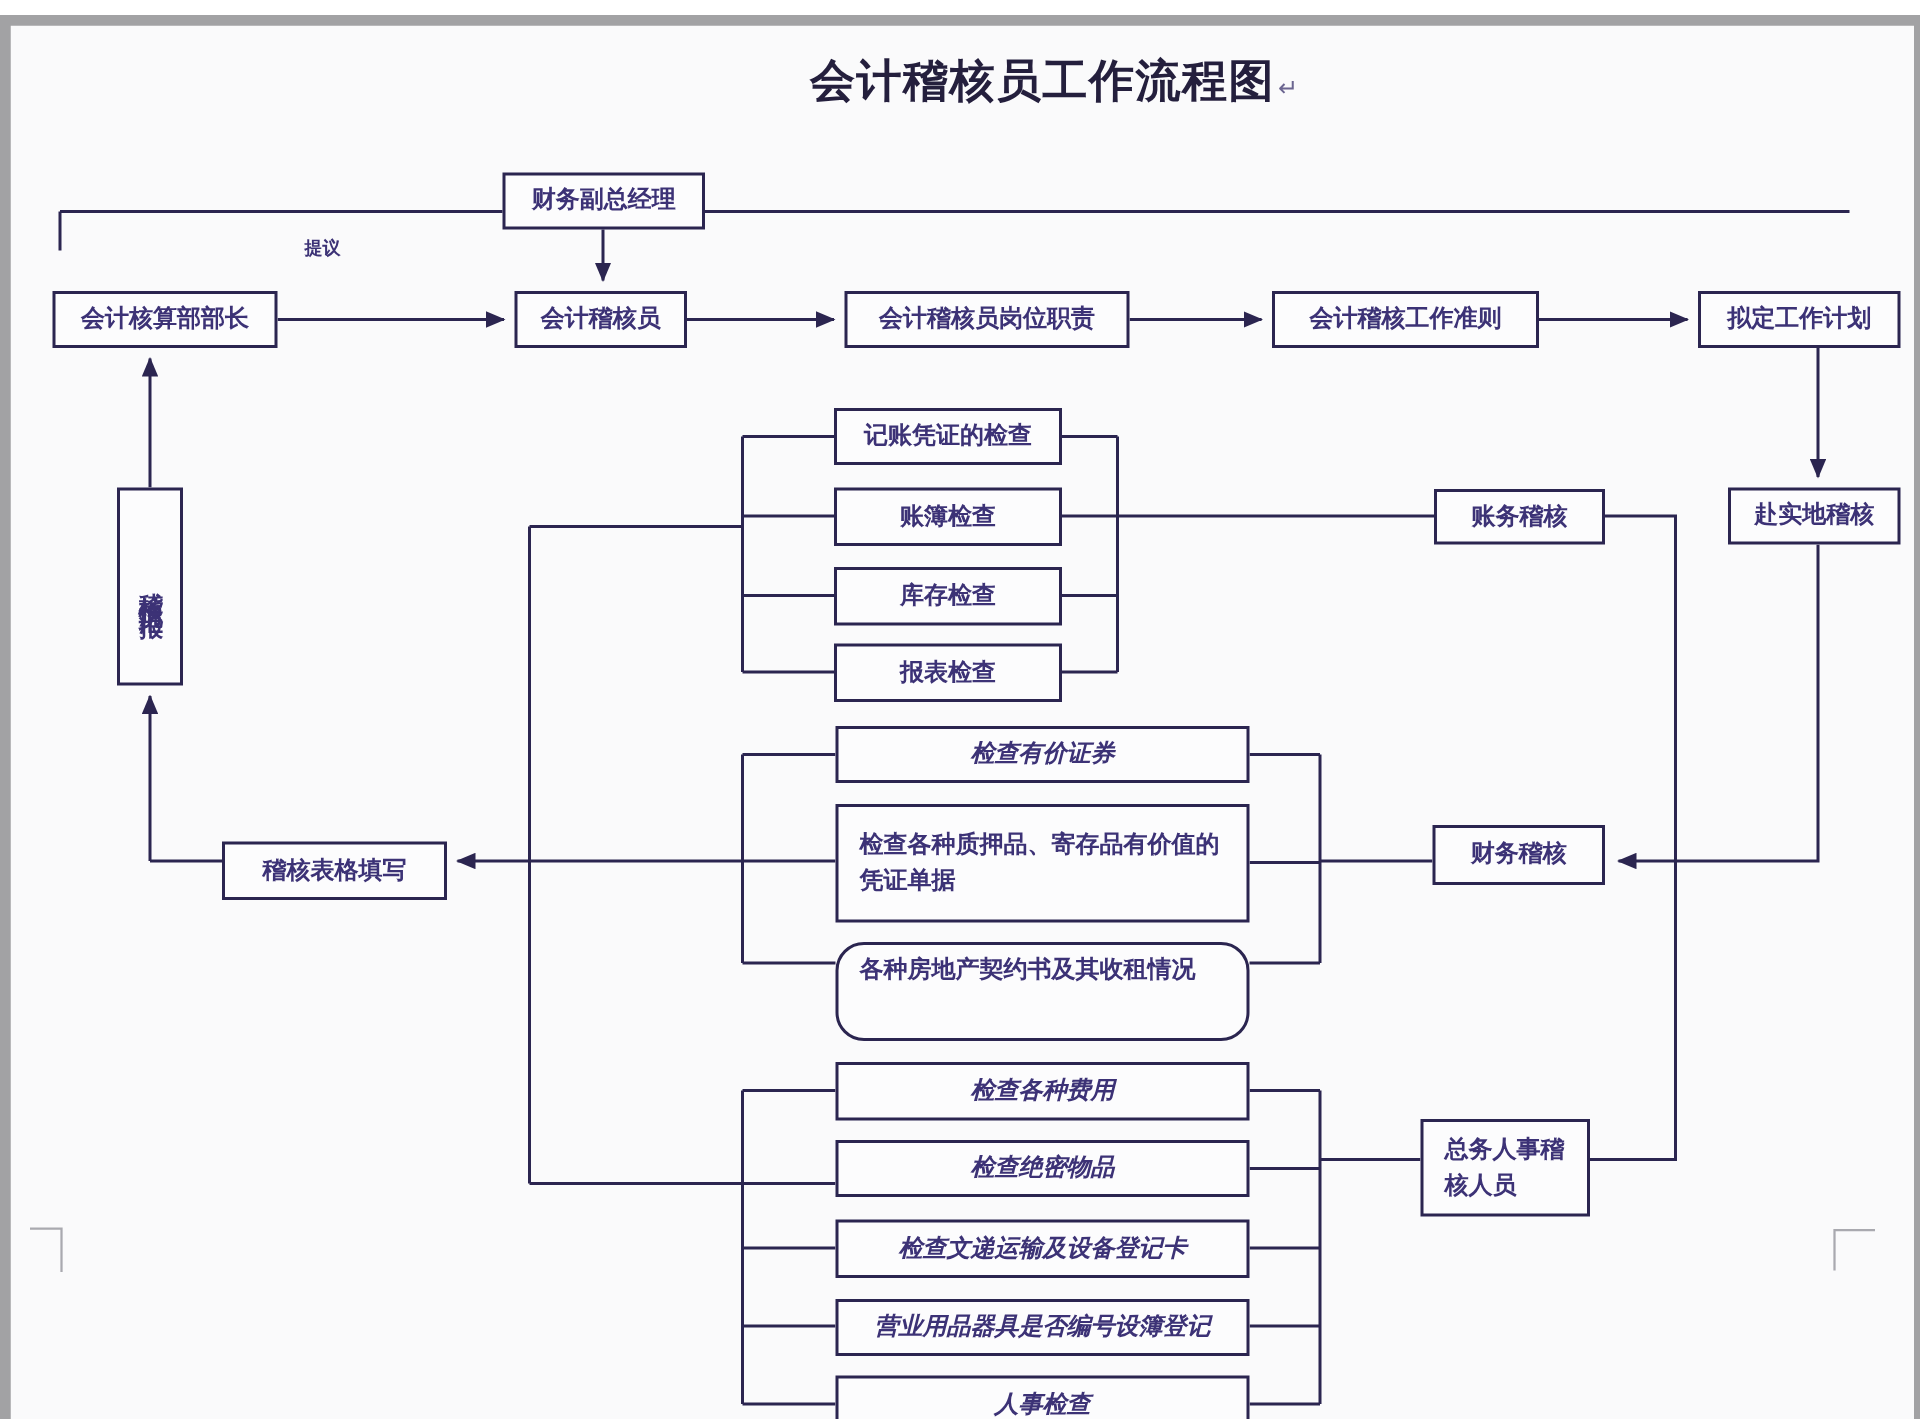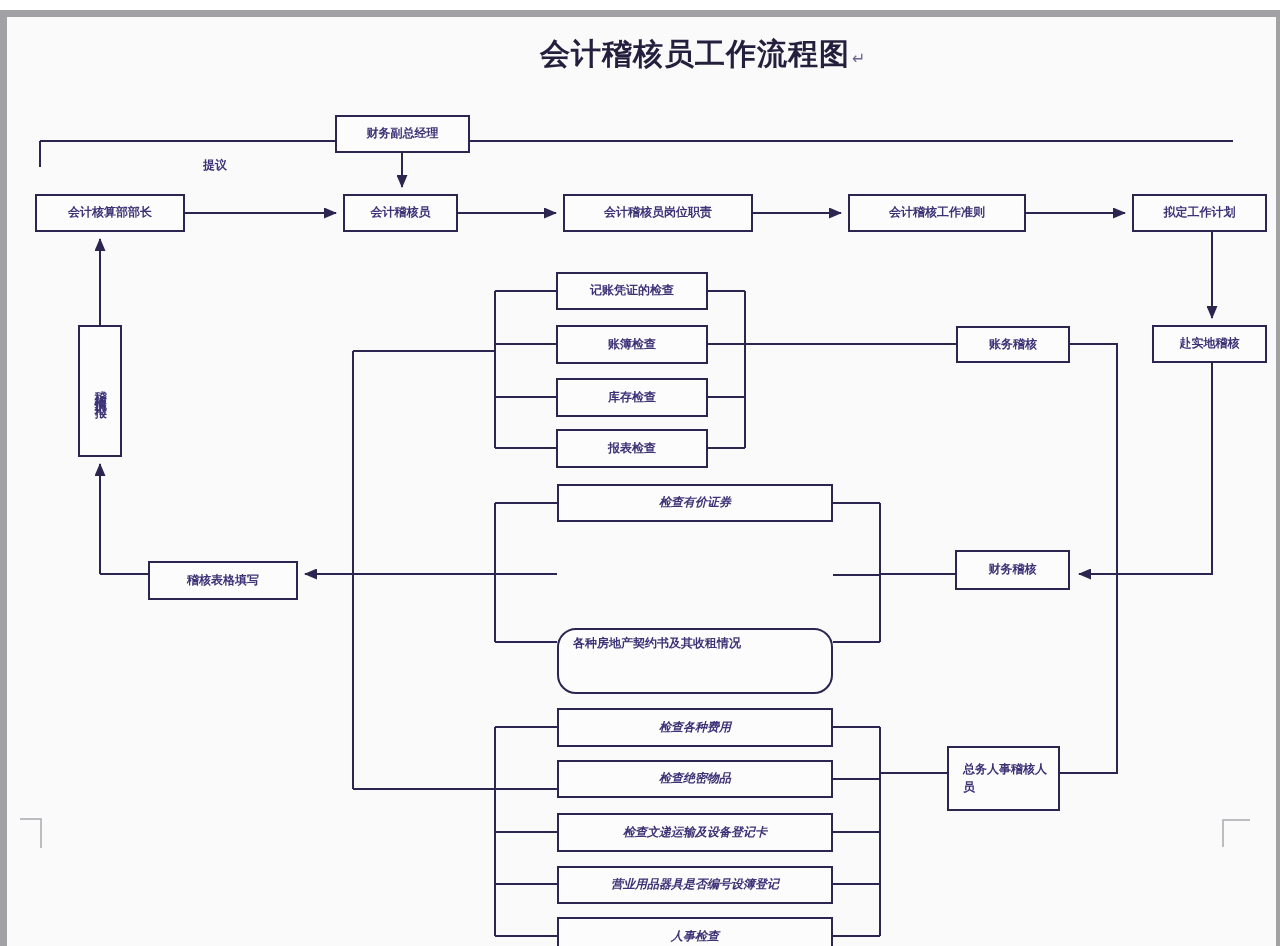--- a/index.html
+++ b/index.html
@@ -5,21 +5,21 @@
   html,body{margin:0;padding:0;}
   body{font-family:"Liberation Sans","DejaVu Sans",sans-serif;}
   .canvas{position:relative;width:1280px;height:946px;background:#a2a2a4;overflow:hidden;margin-top:10px;}
   .page{position:absolute;left:7px;top:7px;width:1269px;height:931px;background:#fafafb;}
   .connectors{position:absolute;left:0;top:0;z-index:2;}
   .title{position:absolute;left:540px;top:24px;z-index:3;margin:0;font-size:30px;font-weight:bold;
          letter-spacing:1px;color:#241f3d;white-space:nowrap;}
   .pmark{font-size:16px;color:#6b6590;font-weight:normal;margin-left:2px;}
   .freelabel{position:absolute;z-index:3;font-size:12px;color:#3c3276;font-weight:bold;}
   .box{position:absolute;z-index:4;box-sizing:border-box;background:#fcfcfd;border:2px solid #2b2550;
-       color:#3c3276;font-size:12px;font-weight:bold;line-height:1.45;
+       color:#3c3276;font-size:16px;font-weight:bold;line-height:1.45;
        display:flex;align-items:center;justify-content:center;text-align:center;padding:2px 6px;}
   .box.wide{justify-content:center;font-style:italic;}
   .box.lefttop{align-items:flex-start;justify-content:flex-start;text-align:left;padding:5px 6px 2px 14px;border-radius:19px;}
   .box.leftmid{justify-content:flex-start;text-align:left;padding:2px 10px 2px 14px;}
   .box.vtext{writing-mode:vertical-rl;text-orientation:upright;letter-spacing:3px;padding:8px 0;}
   .frame{position:absolute;background:#a2a2a4;z-index:6;}
   .frame.top{left:0;top:0;width:1280px;height:7px;}
   .frame.left{left:0;top:0;width:7px;height:946px;}
   .frame.right{left:1276px;top:0;width:4px;height:946px;}
   .frame.bottom{left:0;top:938px;width:1280px;height:8px;}
@@ -128,20 +128,21 @@
 
   <div class="box vtext" style="left:78px;top:315px;width:44px;height:132px;">稽核情况汇报</div>
   <div class="box" style="left:148px;top:551px;width:150px;height:39px;">稽核表格填写</div>
 
   <div class="box" style="left:556px;top:262px;width:152px;height:38px;">记账凭证的检查</div>
   <div class="box" style="left:556px;top:315px;width:152px;height:39px;">账簿检查</div>
   <div class="box" style="left:556px;top:368px;width:152px;height:39px;">库存检查</div>
   <div class="box" style="left:556px;top:419px;width:152px;height:39px;">报表检查</div>
 
   <div class="box wide" style="left:557px;top:474px;width:276px;height:38px;">检查有价证券</div>
+  <div class="box leftmid" style="left:557px;top:526px;width:276px;height:79px;">检查各种质押品、寄存品有价值的凭证单据</div>
   <div class="box lefttop" style="left:557px;top:618px;width:276px;height:66px;">各种房地产契约书及其收租情况</div>
 
   <div class="box wide" style="left:557px;top:698px;width:276px;height:39px;">检查各种费用</div>
   <div class="box wide" style="left:557px;top:750px;width:276px;height:38px;">检查绝密物品</div>
   <div class="box wide" style="left:557px;top:803px;width:276px;height:39px;">检查文递运输及设备登记卡</div>
   <div class="box wide" style="left:557px;top:856px;width:276px;height:38px;">营业用品器具是否编号设簿登记</div>
   <div class="box wide" style="left:557px;top:907px;width:276px;height:39px;">人事检查</div>
 
   <div class="frame top"></div>
   <div class="frame left"></div>

